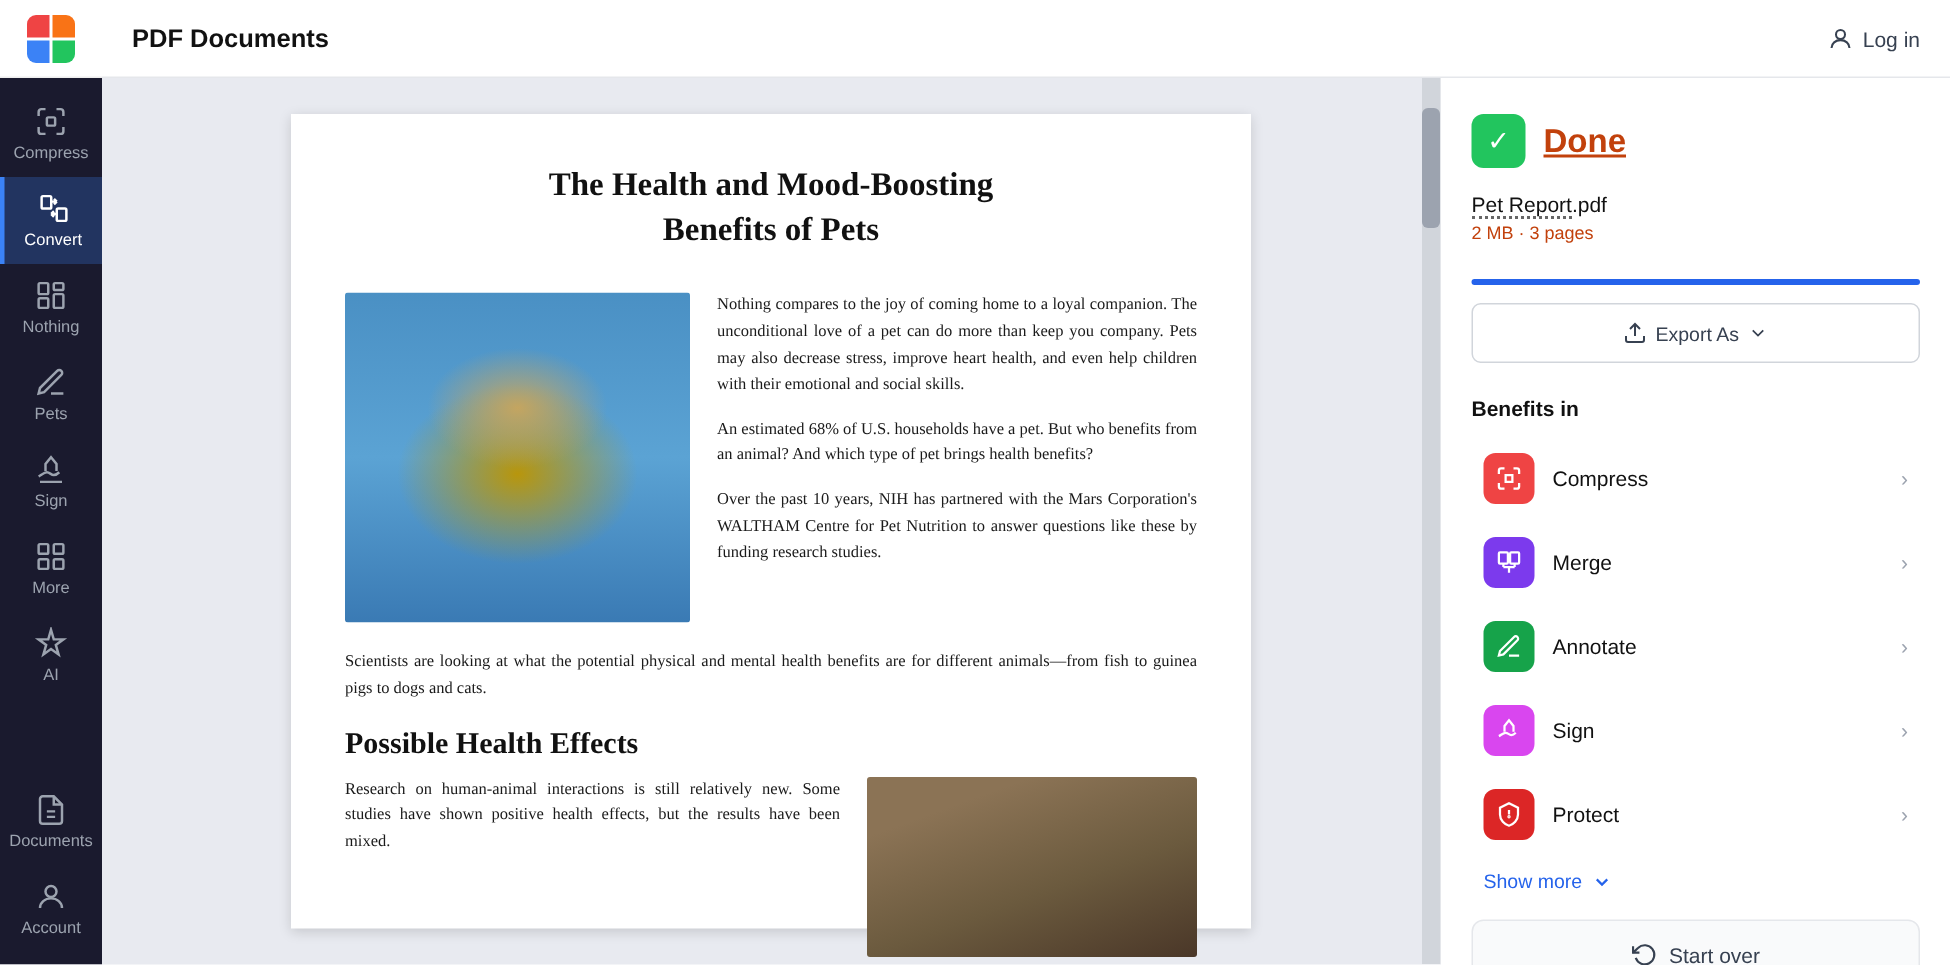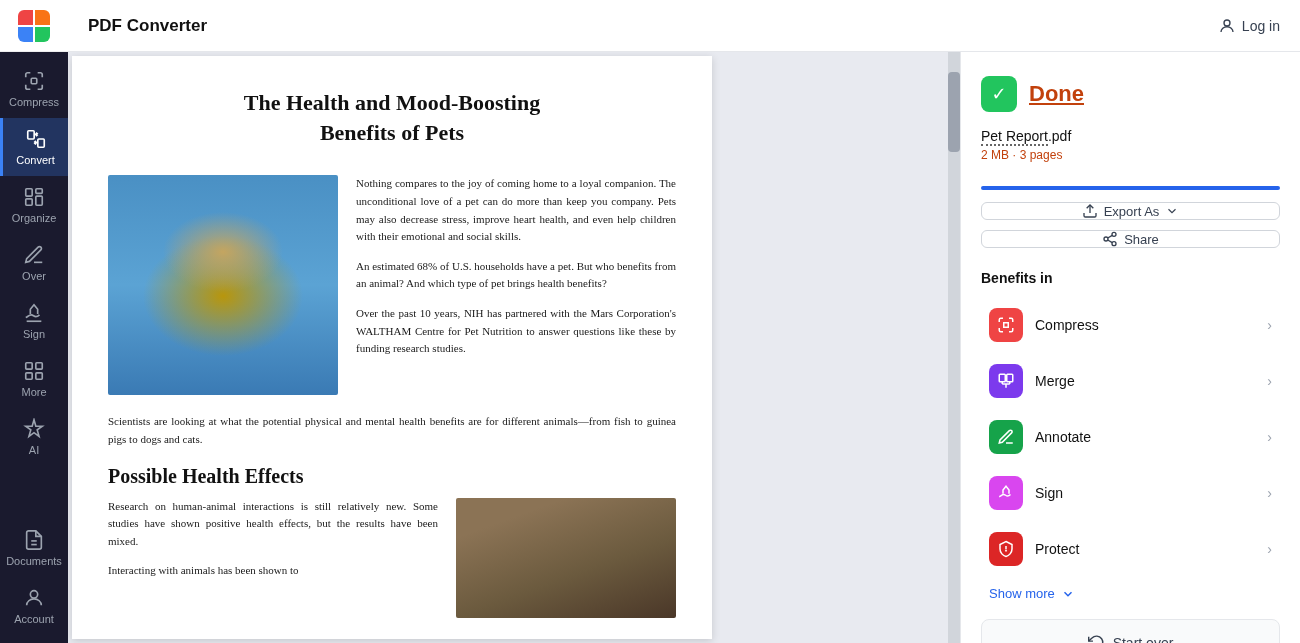--- a/index.html
+++ b/index.html
@@ -116,21 +116,22 @@
       overflow: hidden;
     }
 
     
     .pdf-viewer {
       flex: 1;
       background: #e8eaf0;
       overflow-y: auto;
       display: flex;
       flex-direction: column;
-      padding: 4px;
+      align-items: center;
+      padding: 24px;
       position: relative;
     }
     .scrollbar-track {
       position: absolute;
       right: 0;
       top: 0;
       bottom: 0;
       width: 12px;
       background: #d1d5db;
     }
@@ -269,23 +270,22 @@
       width: 42px;
       height: 46px;
       cursor: pointer;
       display: flex;
       align-items: center;
       justify-content: center;
       font-size: 14px;
     }
     .action-row {
       display: flex;
-      gap: 10px;
+      gap: 0;
       margin-bottom: 22px;
-      flex-direction: column;
     }
     .action-btn {
       flex: 1;
       height: 40px;
       border: 1.5px solid #d1d5db;
       background: #fff;
       border-radius: 6px;
       font-size: 13px;
       font-weight: 500;
       color: #374151;
@@ -394,29 +394,29 @@
       <span>Convert</span>
     </div>
 
     <div class="sidebar-item">
       <svg viewBox="0 0 24 24" fill="none" stroke="currentColor" stroke-width="1.8">
         <rect x="3" y="3" width="7" height="8" rx="1"></rect>
         <rect x="3" y="14" width="7" height="7" rx="1"></rect>
         <rect x="14" y="3" width="7" height="5" rx="1"></rect>
         <rect x="14" y="11" width="7" height="10" rx="1"></rect>
       </svg>
-      <span>Organize</span>
+      <span>Nothing</span>
     </div>
 
     <div class="sidebar-item">
       <svg viewBox="0 0 24 24" fill="none" stroke="currentColor" stroke-width="1.8">
         <path d="M12 20h9"></path>
         <path d="M16.5 3.5a2.121 2.121 0 013 3L7 19l-4 1 1-4L16.5 3.5z"></path>
       </svg>
-      <span>Over</span>
+      <span>Pets</span>
     </div>
 
     <div class="sidebar-item">
       <svg viewBox="0 0 24 24" fill="none" stroke="currentColor" stroke-width="1.8">
         <path d="M3 17c2-1 4-3 6-3s3 2 5 2 4-2 4-2"></path>
         <path d="M4 21h16"></path>
         <path d="M8 13V8l4-5 4 5v5"></path>
       </svg>
       <span>Sign</span>
     </div>
@@ -457,21 +457,21 @@
         </svg>
         <span>Account</span>
       </div>
     </div>
   </div>
 </div>
 
 <div class="main-area">
 
   <div class="topbar">
-    <span class="topbar-title">PDF Converter</span>
+    <span class="topbar-title">PDF Documents</span>
     <div class="topbar-right">
       <svg viewBox="0 0 24 24" fill="none" stroke="currentColor" stroke-width="1.8">
         <circle cx="12" cy="8" r="4"></circle>
         <path d="M4 20c0-4 3.6-7 8-7s8 3 8 7"></path>
       </svg>
       <span>Log in</span>
     </div>
   </div>
 
   <div class="content-area">
@@ -487,21 +487,20 @@
             <p class="pdf-paragraph">Nothing compares to the joy of coming home to a loyal companion. The unconditional love of a pet can do more than keep you company. Pets may also decrease stress, improve heart health, and even help children with their emotional and social skills.</p>
             <p class="pdf-paragraph">An estimated 68% of U.S. households have a pet. But who benefits from an animal? And which type of pet brings health benefits?</p>
             <p class="pdf-paragraph">Over the past 10 years, NIH has partnered with the Mars Corporation's WALTHAM Centre for Pet Nutrition to answer questions like these by funding research studies.</p>
           </div>
         </div>
         <p class="pdf-paragraph">Scientists are looking at what the potential physical and mental health benefits are for different animals—from fish to guinea pigs to dogs and cats.</p>
         <div class="pdf-subtitle">Possible Health Effects</div>
         <div class="pdf-bottom-section">
           <div class="pdf-text-col2">
             <p class="pdf-paragraph">Research on human-animal interactions is still relatively new. Some studies have shown positive health effects, but the results have been mixed.</p>
-            <p class="pdf-paragraph">Interacting with animals has been shown to</p>
           </div>
           <div class="pdf-image2"></div>
         </div>
       </div>
 
       <div class="scrollbar-track">
         <div class="scrollbar-thumb"></div>
       </div>
     </div>
 
@@ -533,30 +532,20 @@
           <svg width="16" height="16" viewBox="0 0 24 24" fill="none" stroke="currentColor" stroke-width="2">
             <path d="M21 15v4a2 2 0 01-2 2H5a2 2 0 01-2-2v-4"></path>
             <polyline points="17 8 12 3 7 8"></polyline>
             <line x1="12" y1="3" x2="12" y2="15"></line>
           </svg>
           <span>Export As</span>
           <svg width="14" height="14" viewBox="0 0 24 24" fill="none" stroke="currentColor" stroke-width="2">
             <polyline points="6 9 12 15 18 9"></polyline>
           </svg>
         </button>
-        <button class="action-btn">
-          <svg width="16" height="16" viewBox="0 0 24 24" fill="none" stroke="currentColor" stroke-width="2">
-            <circle cx="18" cy="5" r="3"></circle>
-            <circle cx="6" cy="12" r="3"></circle>
-            <circle cx="18" cy="19" r="3"></circle>
-            <line x1="8.59" y1="13.51" x2="15.42" y2="17.49"></line>
-            <line x1="15.41" y1="6.51" x2="8.59" y2="10.49"></line>
-          </svg>
-          <span>Share</span>
-        </button>
       </div>
 
       <div class="continue-title">Benefits in</div>
       <div class="continue-list">
 
         <div class="continue-item">
           <div class="continue-icon icon-compress">
             <svg width="18" height="18" viewBox="0 0 24 24" fill="none" stroke="#fff" stroke-width="2">
               <path d="M8 3H5a2 2 0 00-2 2v3M21 8V5a2 2 0 00-2-2h-3M3 16v3a2 2 0 002 2h3M16 21h3a2 2 0 002-2v-3"></path>
               <rect x="9" y="9" width="6" height="6"></rect>

